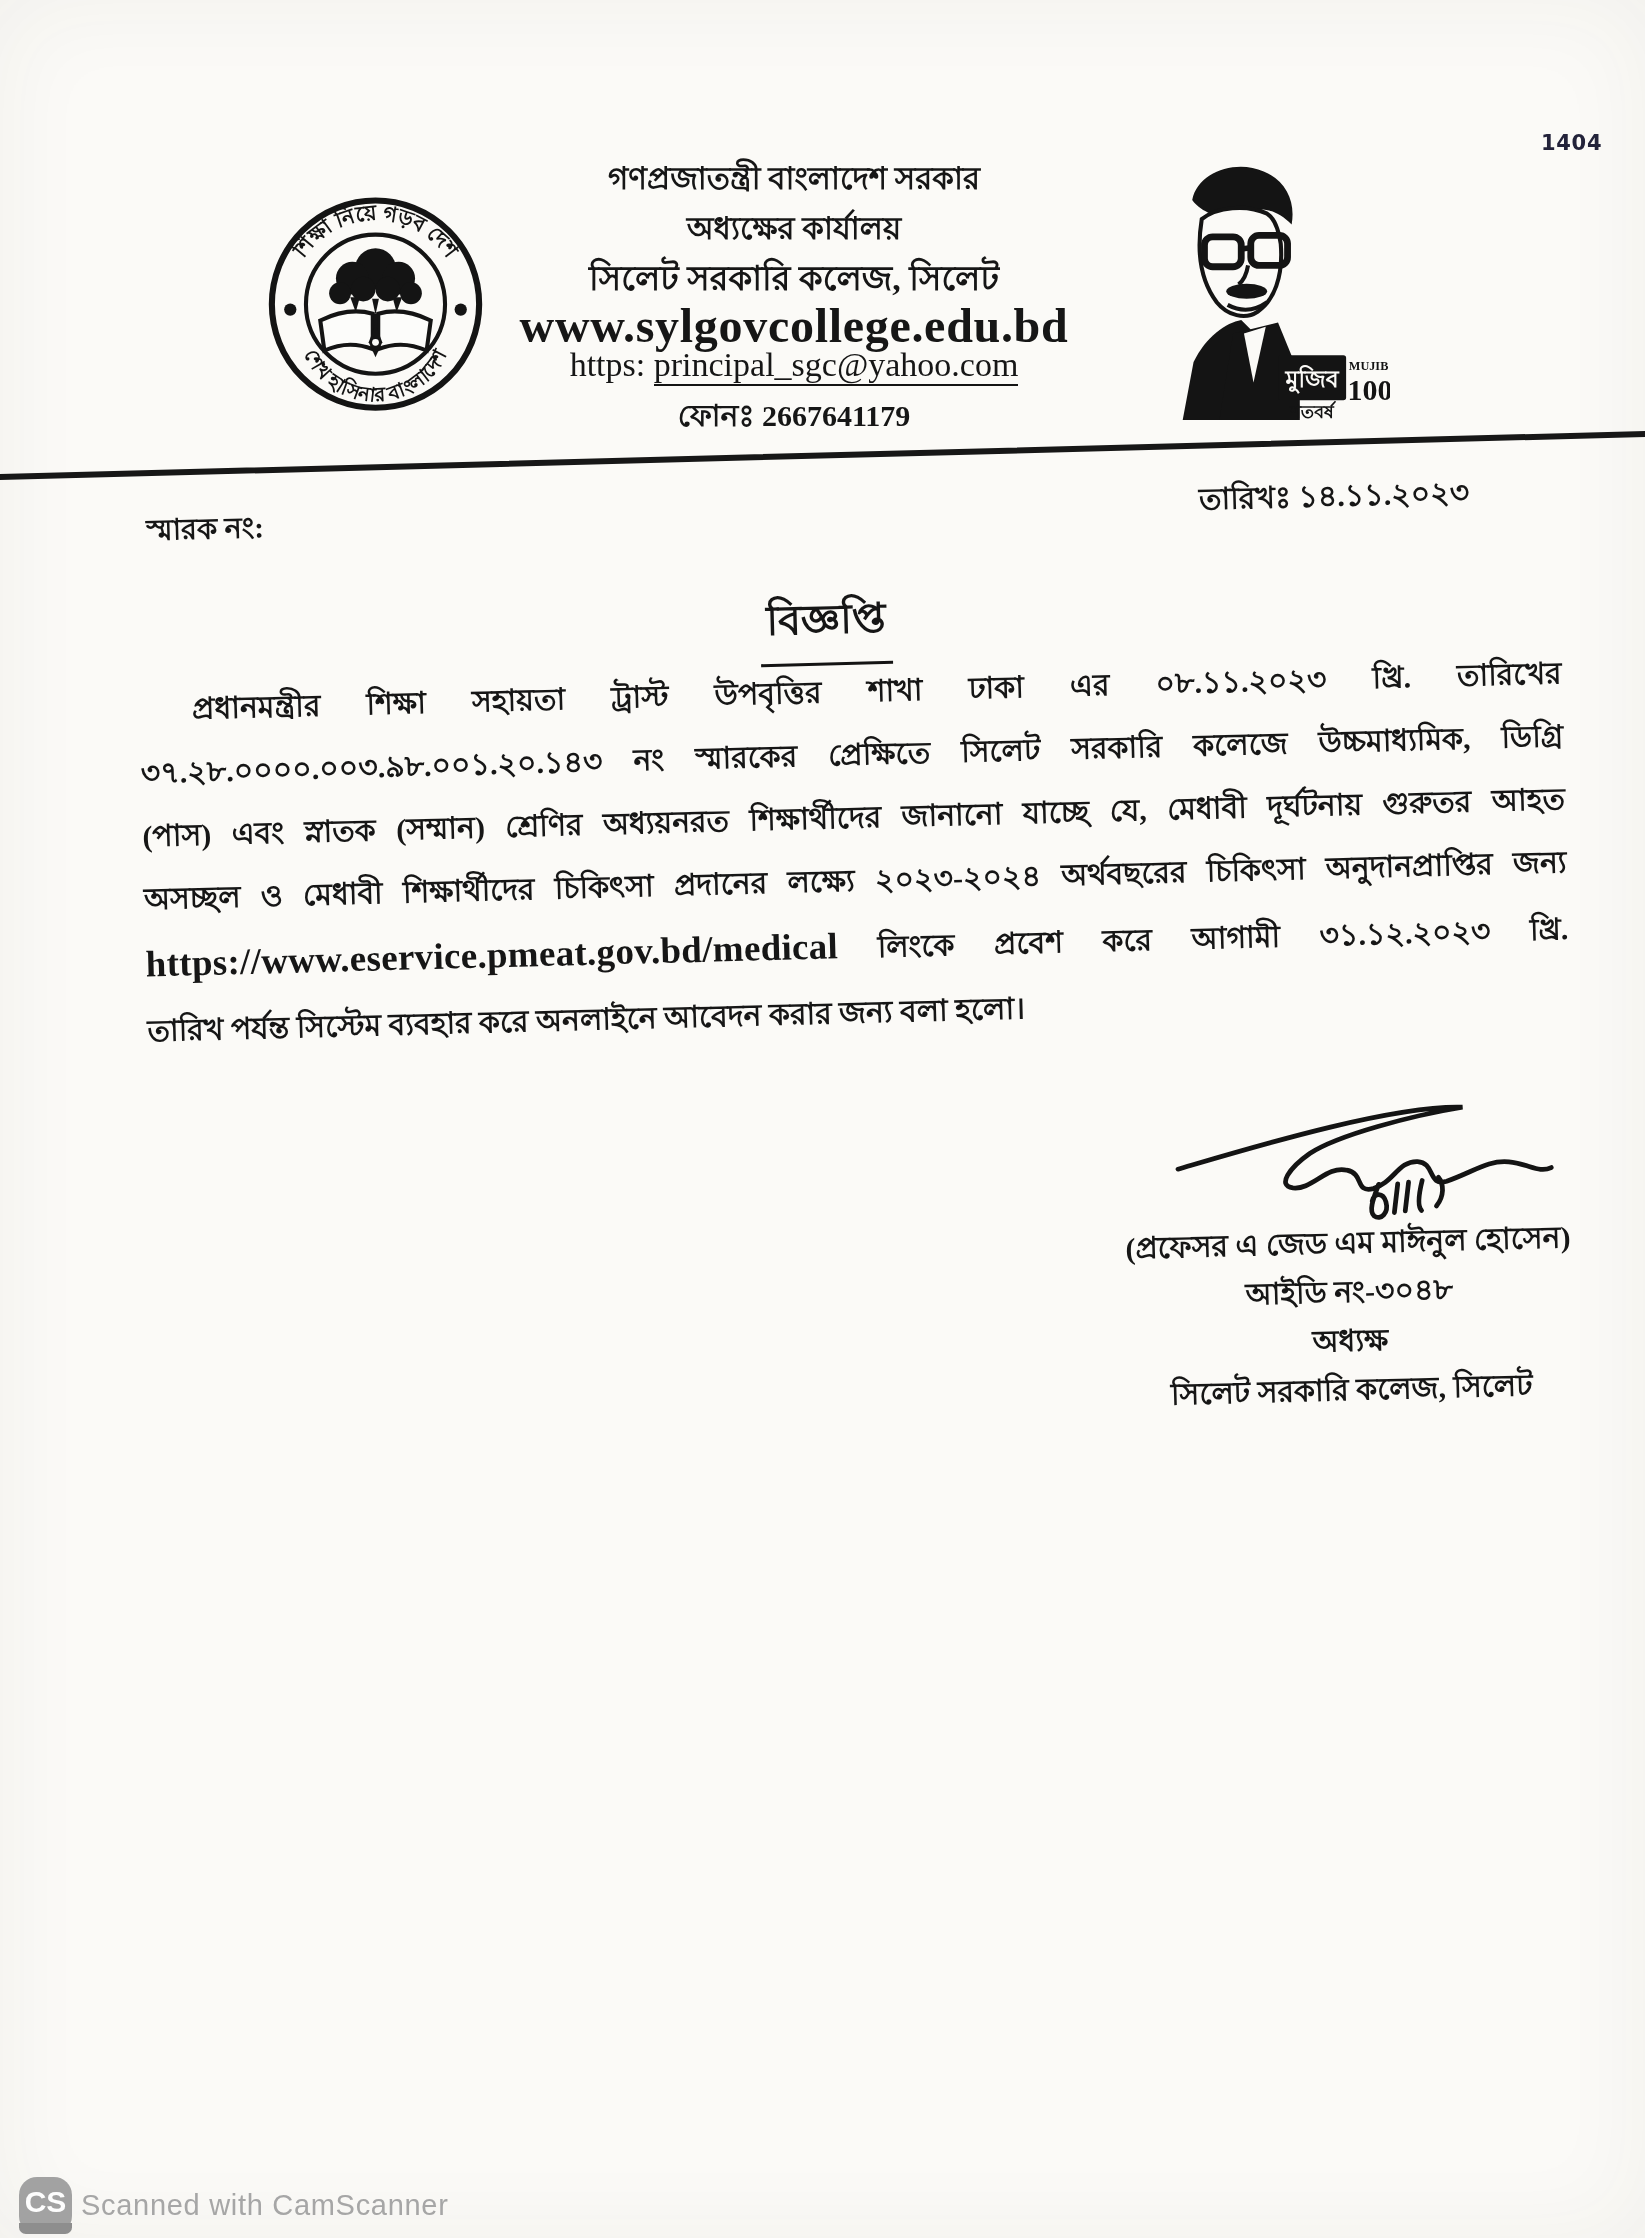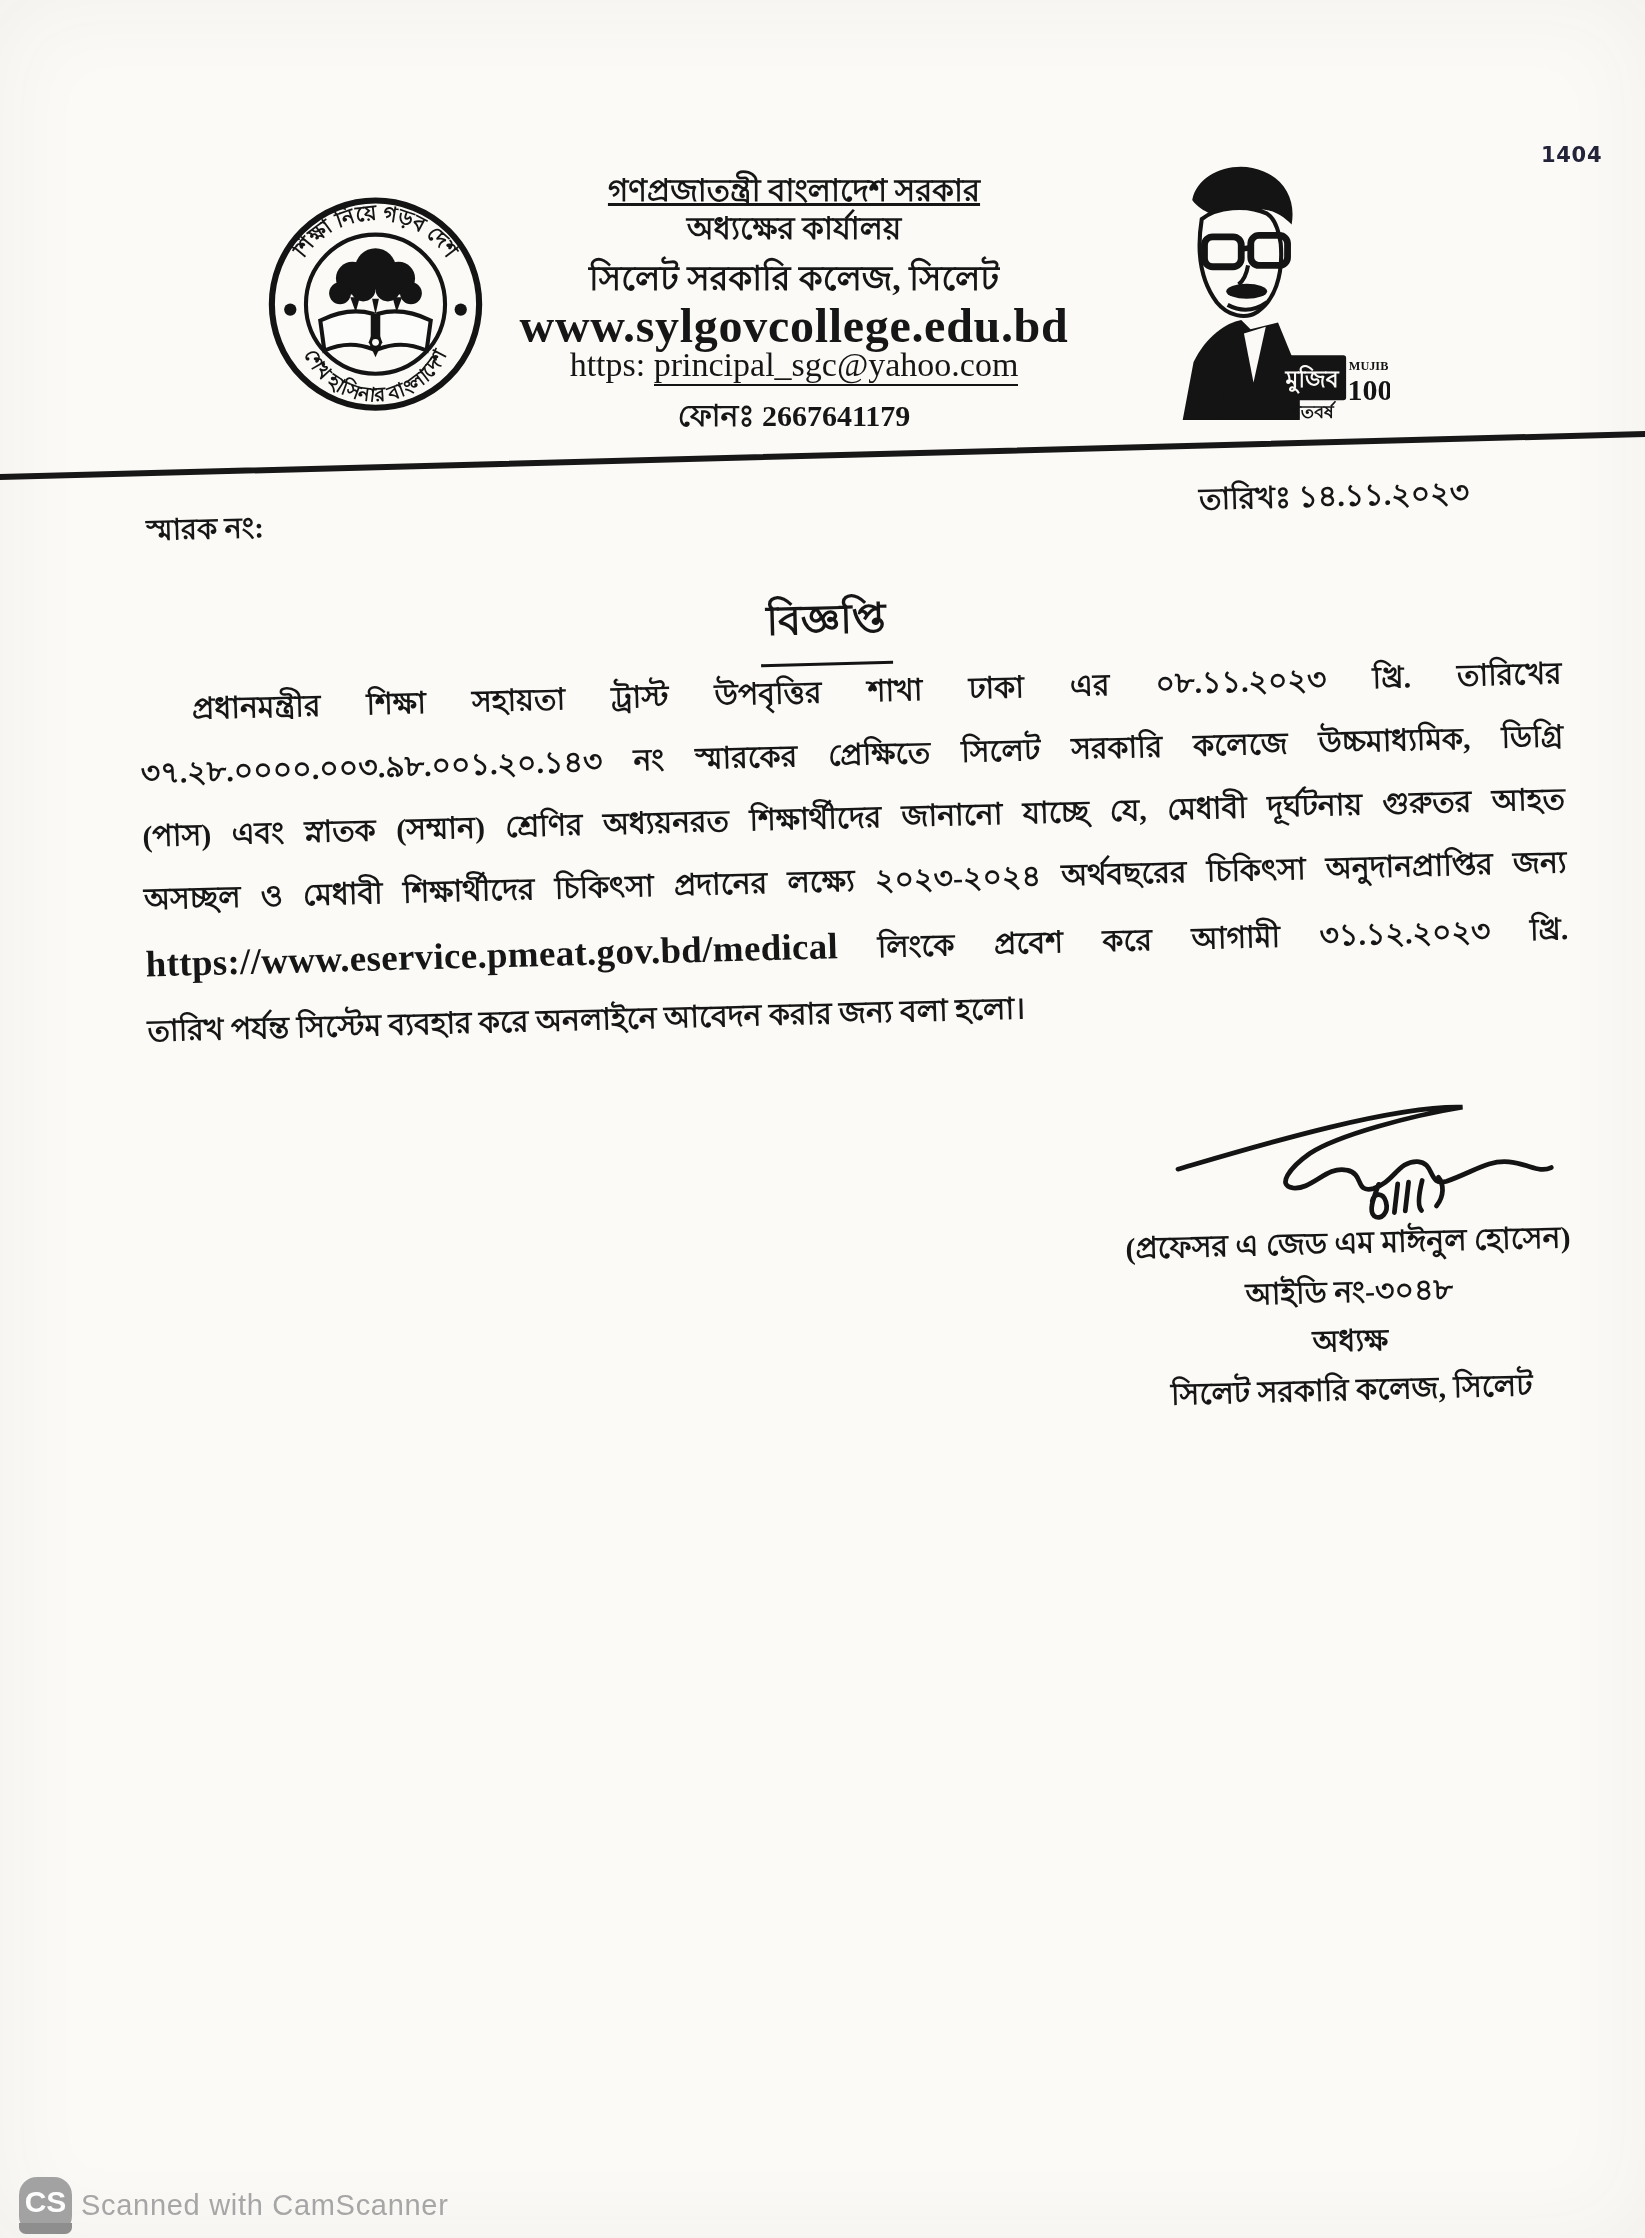--- a/index.html
+++ b/index.html
@@ -9,26 +9,26 @@
     background:#fbfaf7;
     overflow:hidden;
     font-family:"Liberation Serif","DejaVu Serif",serif;
     color:#161616;
     box-shadow:inset 0 0 95px rgba(60,50,30,0.05);
   }
   
   .hand-number{
     position:absolute;top:131px;left:1541px;
     font-family:"DejaVu Sans",sans-serif;
-    font-size:21px;font-weight:700;color:#23233a;letter-spacing:0.7px;margin-top:12px;
+    font-size:21px;font-weight:700;color:#23233a;letter-spacing:0.7px;
   }
   .seal{position:absolute;top:183px;left:263px;}
   .head-block{position:absolute;top:154px;left:382px;width:824px;}
   .hline{position:absolute;left:0;width:100%;text-align:center;white-space:nowrap;}
-  .h1{top:12px;font-size:31px;font-weight:700;text-decoration:underline;}
+  .h1{top:0;font-size:31px;font-weight:700;}
   .h2{top:50px;font-size:31px;font-weight:700;}
   .h3{top:98px;font-size:34px;font-weight:700;}
   .h4{top:144px;font-size:48px;font-weight:700;letter-spacing:0.7px;font-family:Liberation Serif, serif;}
   .h5{top:192px;font-size:34px;}
   .h5 .email-u{border-bottom:2.7px solid #141414;padding-bottom:1.4px;margin-top:40px;}
   .h6{top:238px;font-size:30px;font-weight:700;}
   .portrait{position:absolute;top:151px;left:1117px;}
   
   .doc-body{
     position:absolute;inset:0;

